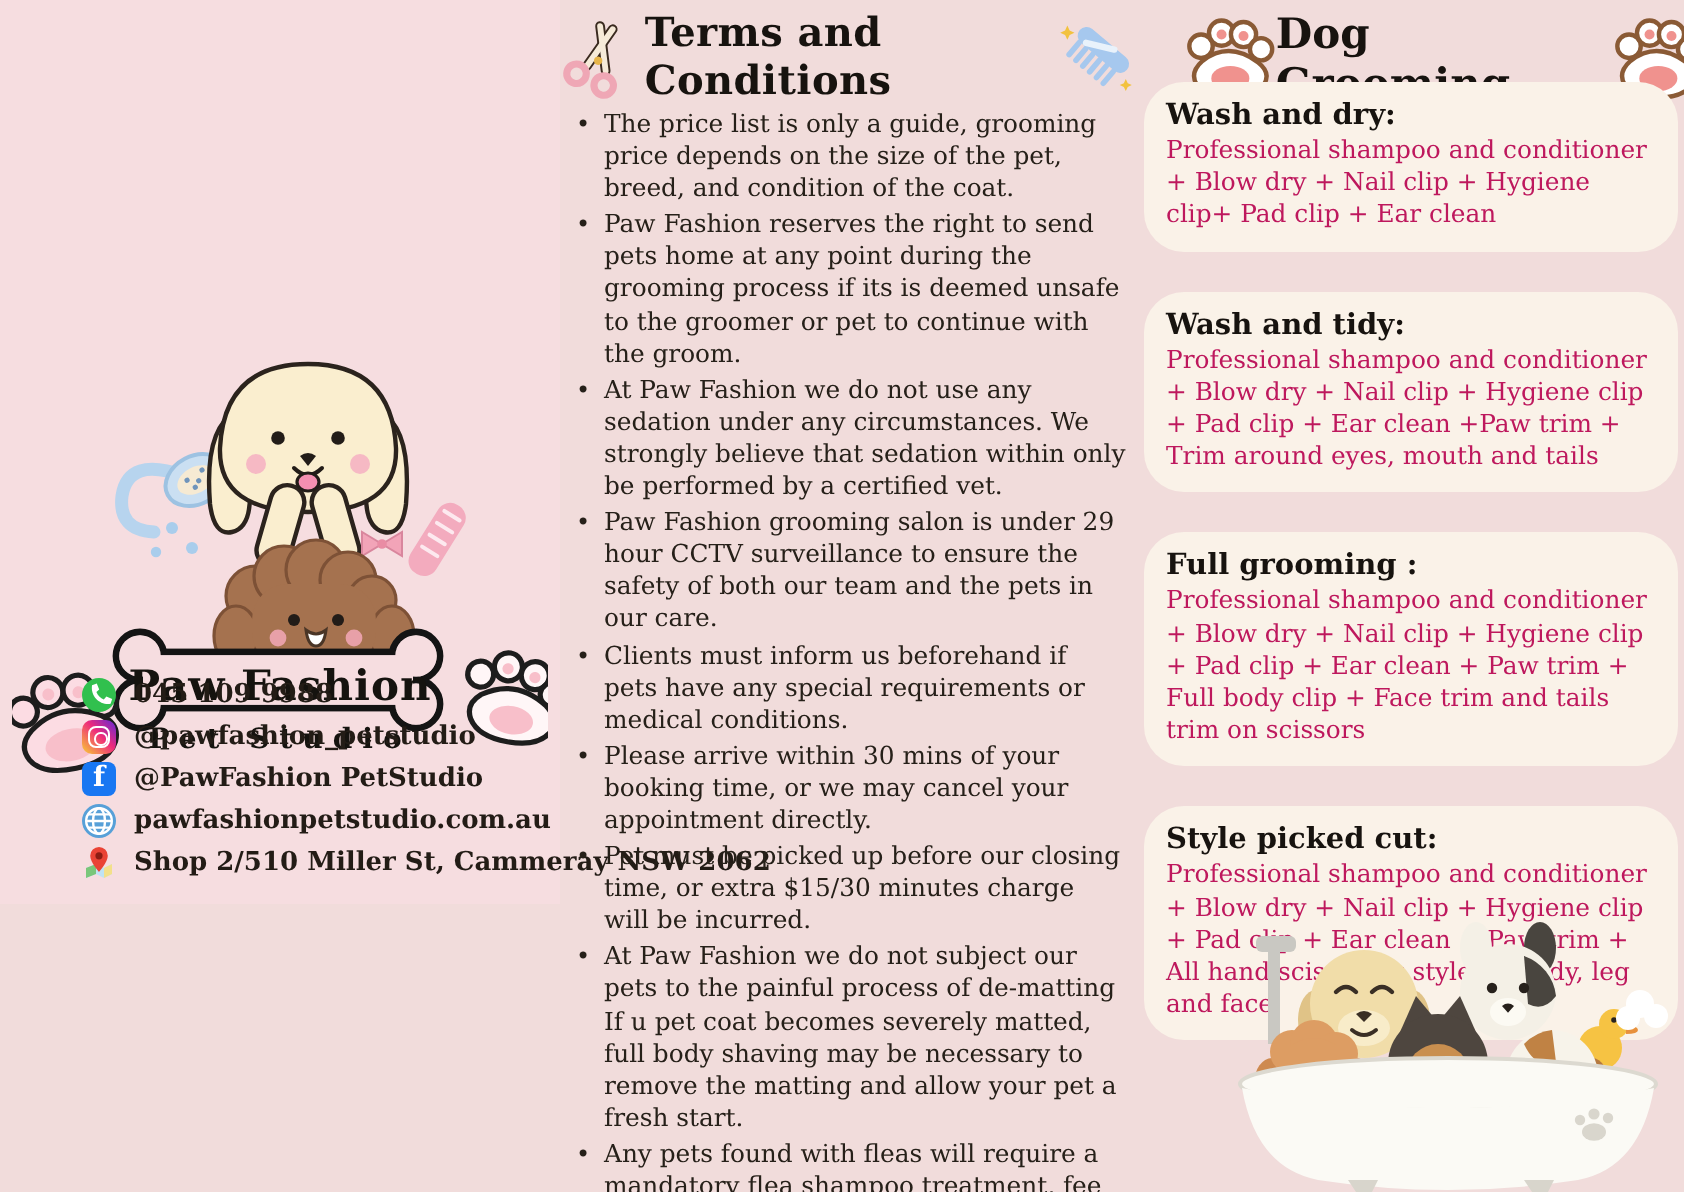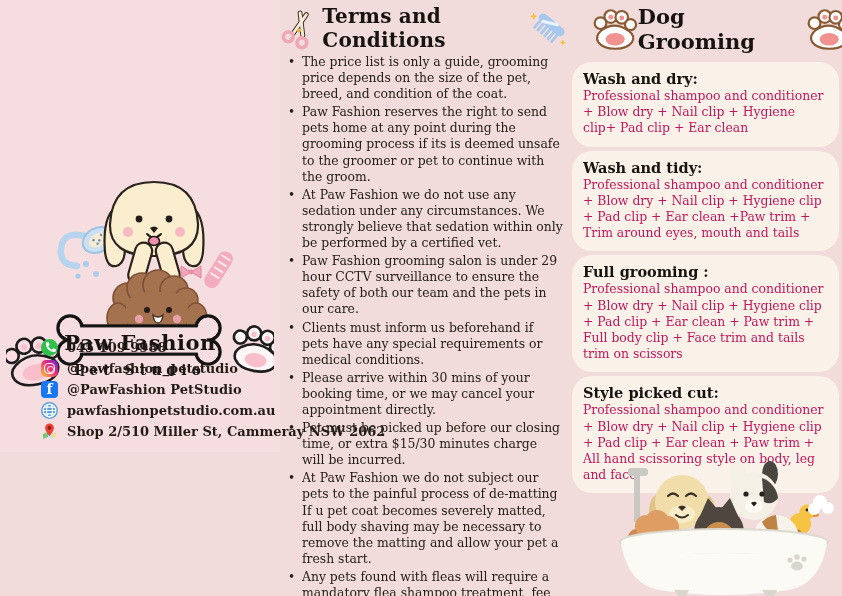--- a/index.html
+++ b/index.html
@@ -34,21 +34,21 @@
   .terms-title{font-size:20px;font-weight:bold;color:#17130f;margin:0;letter-spacing:.2px;}
   .terms-list{position:absolute;left:6px;top:54px;width:276px;margin:0;padding:0;list-style:none;}
   .terms-list li{position:relative;padding-left:15px;font-size:12.4px;line-height:16.1px;
                  margin-bottom:2px;color:#262019;}
   .terms-list li::before{content:"•";position:absolute;left:1px;top:0;font-size:12px;}
 
   
   .groom-col{position:absolute;left:569px;top:0;width:273px;height:596px;}
   .groom-head{position:absolute;left:16px;top:4px;width:273px;display:flex;align-items:center;justify-content:space-between;padding:0 6px;box-sizing:border-box;}
   .groom-title{font-size:21px;font-weight:bold;color:#17130f;margin:0;}
-  .cards{position:absolute;left:3px;top:62px;width:267px;display:flex;flex-direction:column;gap:4px;}
+  .cards{position:absolute;left:3px;top:41px;width:267px;display:flex;flex-direction:column;gap:20px;}
   .card{background:#faf2e8;border-radius:20px;padding:8px 11px 10px 11px;box-sizing:border-box;}
   .card h3{margin:0 0 1px 0;font-size:14.5px;font-weight:bold;color:#17130f;}
   .card p{margin:0;font-size:12.4px;line-height:16.2px;color:#be185d;}
   .tub-art{position:absolute;right:-2px;bottom:0;width:240px;height:152px;}
 
   .icon{display:inline-block;}
 </style>
 </head>
 <body>
 

